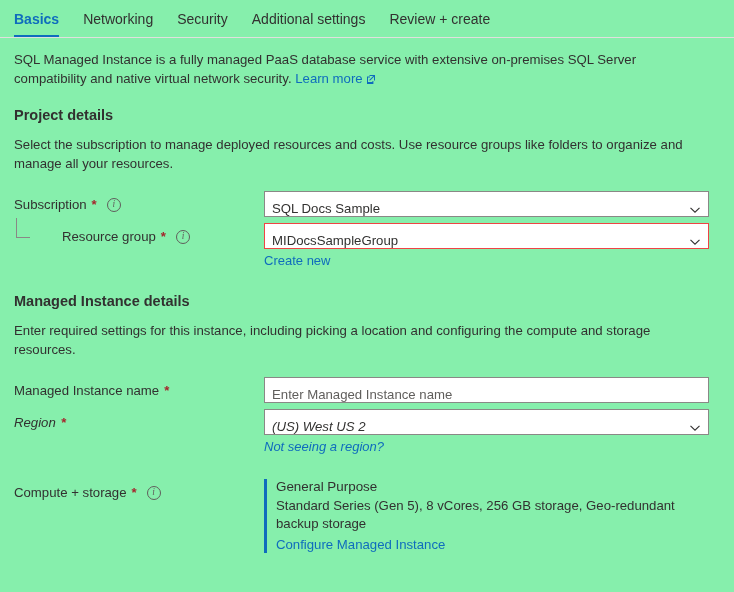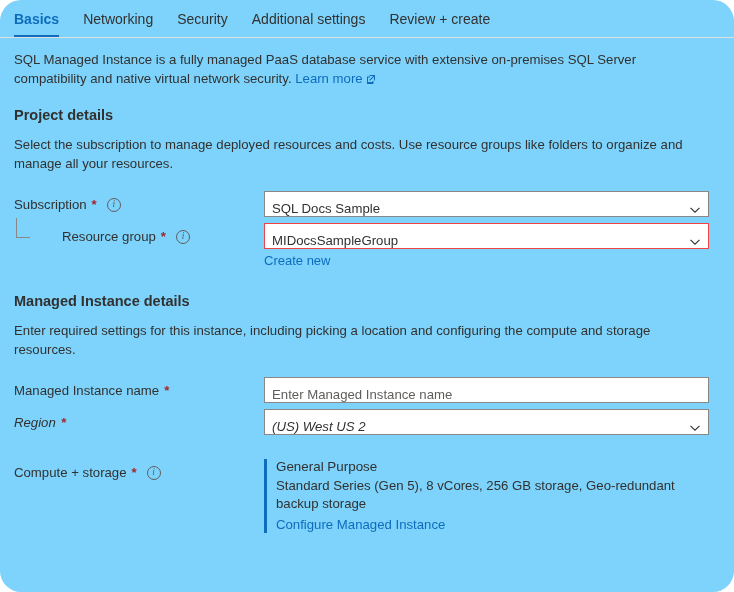--- a/index.html
+++ b/index.html
@@ -10,22 +10,21 @@
     height: 592px;
     background: #ffffff;
     font-family: "Liberation Sans", sans-serif;
     color: #323130;
     overflow: hidden;
   }
   .page {
     position: relative;
     width: 734px;
     height: 592px;
-    background: #7dd3fc;
-    border-radius: 21px;
+    background: #86efac;
   }
 
   
   .tabs {
     display: flex;
     align-items: flex-end;
     gap: 0;
     padding: 0 14px;
     height: 38px;
     border-bottom: 1px solid #e1dfdd;
@@ -297,20 +296,21 @@
         <span>Region</span>
           <span class="req">*</span>
       </div>
       <div class="field">
         <div class="select">
           <span>(US) West US 2</span>
           <span class="chev"><svg width="10" height="6" viewBox="0 0 10 6">
                 <path d="M0.5 0.8L5 5.2 9.5 0.8" stroke="#323130" stroke-width="1.1" fill="none"></path>
               </svg></span>
         </div>
+        <span class="sublink">Not seeing a region?</span>
       </div>
     </div>
 
     <div class="row mt24">
       <div class="label">
         <span>Compute + storage</span>
           <span class="req">*</span>
         <span class="info-icon">i</span>
       </div>
       <div class="field">

